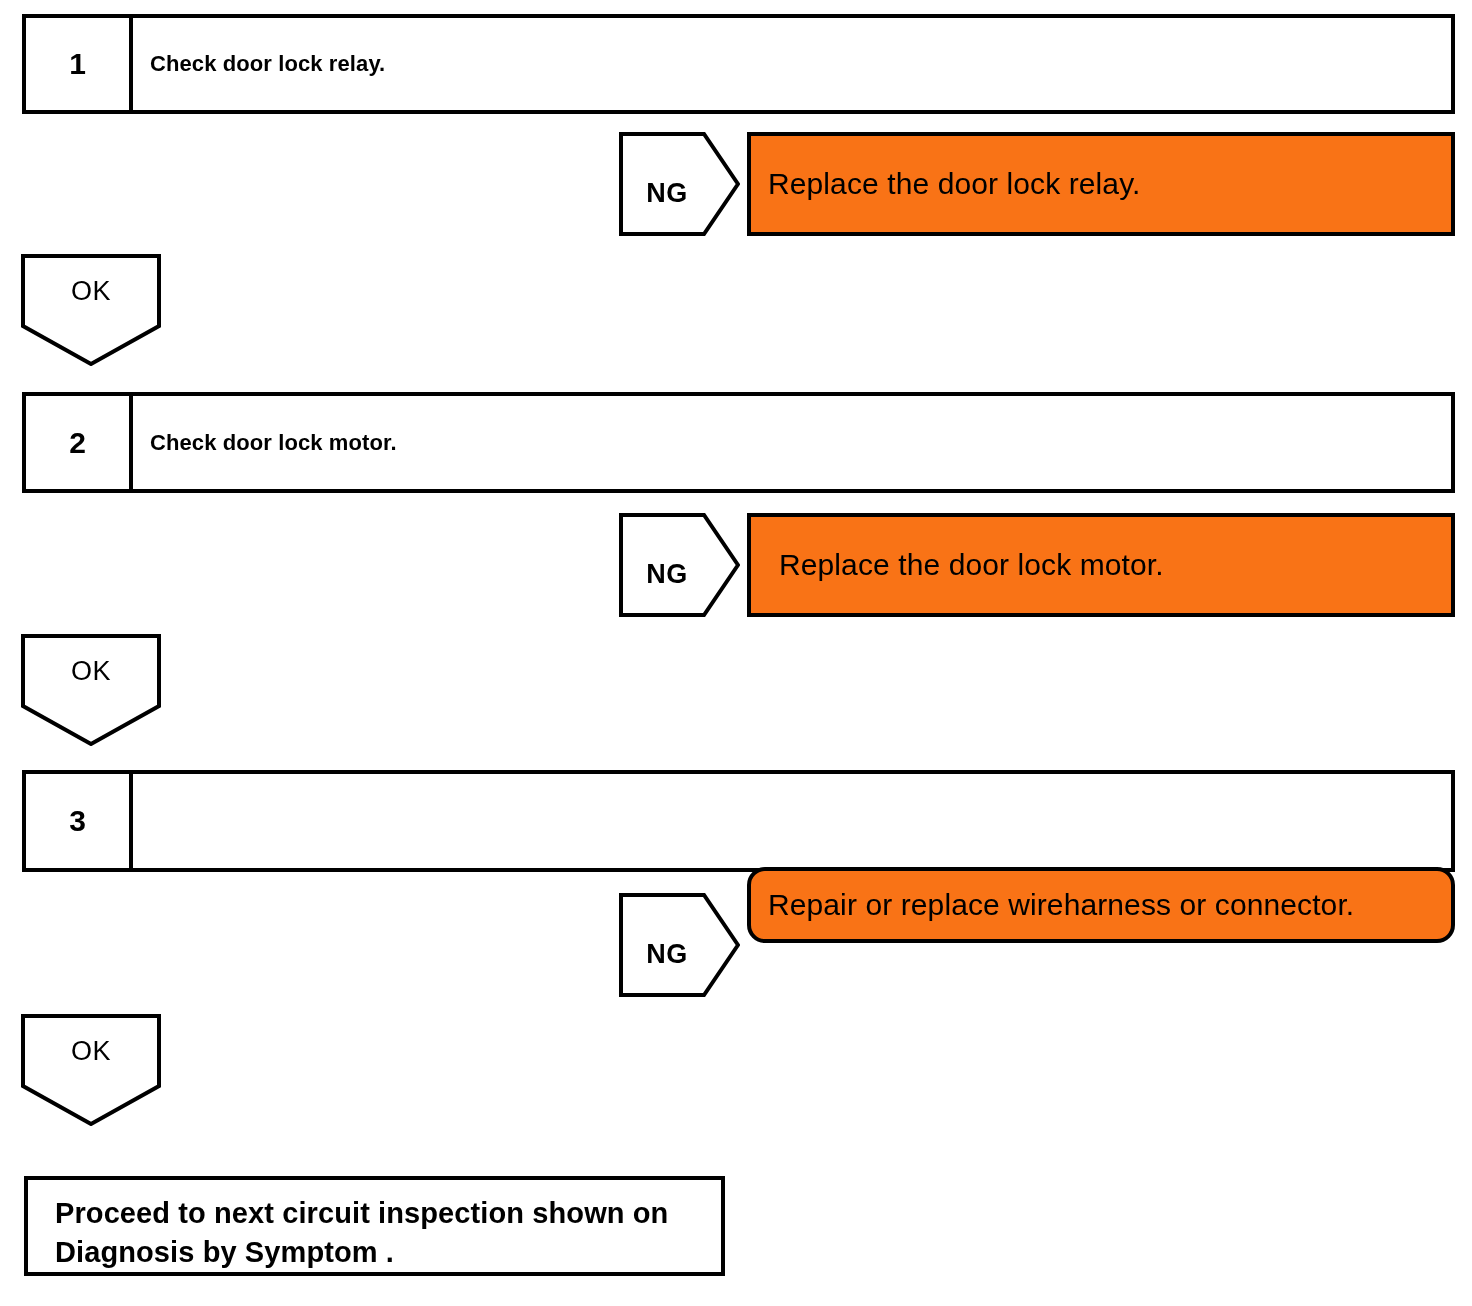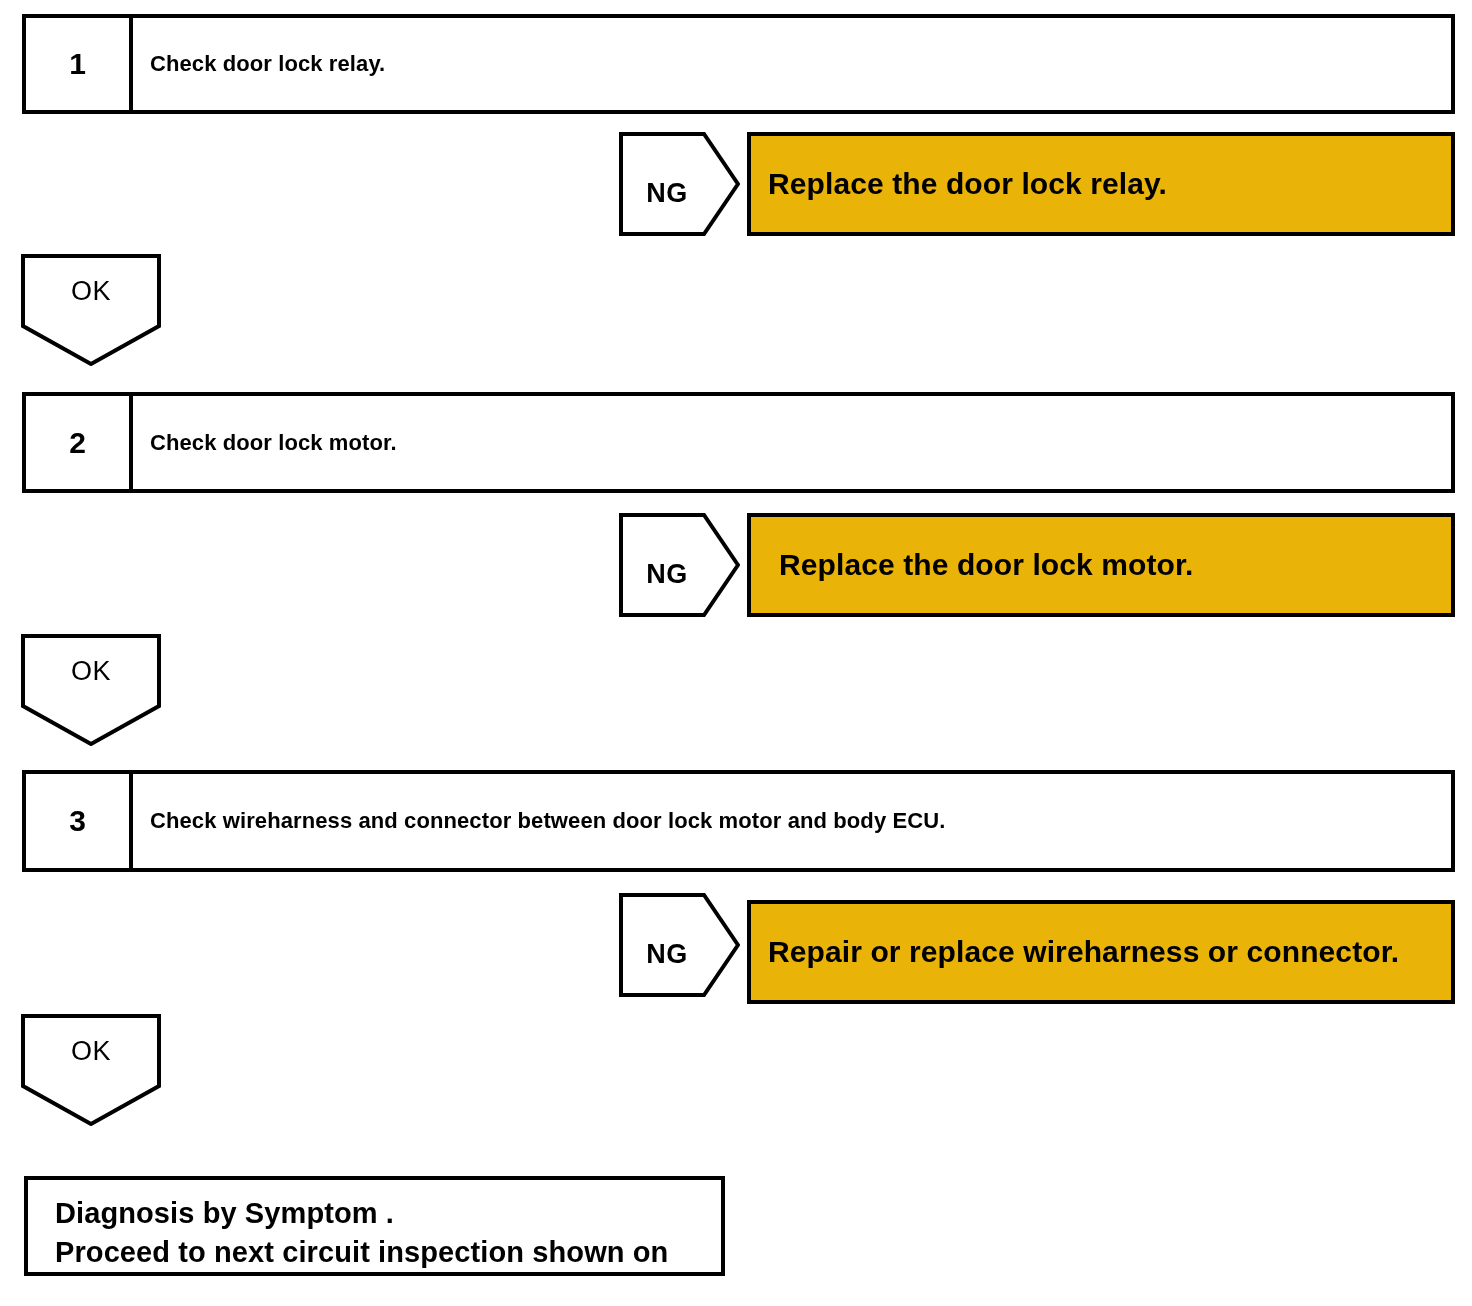--- a/index.html
+++ b/index.html
@@ -79,25 +79,25 @@
     color: #000000;
     letter-spacing: 0.5px;
     pointer-events: none;
   }
 
   
   .result-box {
     position: absolute;
     box-sizing: border-box;
     border: 4px solid #000000;
-    background: #eab308;
+    background: #f97316;
     display: flex;
     align-items: center;
     padding-left: 17px;
-    font-weight: bold;
+    font-weight: normal;
     font-size: 30px;
     color: #000000;
     letter-spacing: 0.1px;
     white-space: nowrap;
   }
 
   
   .ok-shape {
     position: absolute;
     width: 140px;
@@ -182,36 +182,35 @@
 
   <div class="ok-shape" style="left:21px; top:634px;">
     <svg viewBox="0 0 140 112" preserveAspectRatio="none" aria-hidden="true">
       <polygon points="2,2 138,2 138,72 70,110 2,72" fill="#ffffff" stroke="#000000" stroke-width="4" stroke-linejoin="miter"></polygon>
     </svg>
     <span class="ok-label">OK</span>
   </div>
 
   <div class="step-box" style="left:22px; top:770px; width:1433px; height:102px;">
     <div class="step-num">3</div>
-    <div class="step-text">Check wireharness and connector between door lock motor and body ECU.</div>
   </div>
 
   <div class="ng-shape" style="left:619px; top:893px;">
     <svg viewBox="0 0 121 104" preserveAspectRatio="none" aria-hidden="true">
       <polygon points="2,2 85,2 119,52 85,102 2,102" fill="#ffffff" stroke="#000000" stroke-width="4" stroke-linejoin="miter"></polygon>
     </svg>
     <span class="ng-label">NG</span>
   </div>
-  <div class="result-box" style="left:747px; top:900px; width:708px; height:104px;">Repair or replace wireharness or connector.</div>
+  <div class="result-box" style="left:747px; top:867px; width:708px; height:76px;border-radius:18px;">Repair or replace wireharness or connector.</div>
 
   <div class="ok-shape" style="left:21px; top:1014px;">
     <svg viewBox="0 0 140 112" preserveAspectRatio="none" aria-hidden="true">
       <polygon points="2,2 138,2 138,72 70,110 2,72" fill="#ffffff" stroke="#000000" stroke-width="4" stroke-linejoin="miter"></polygon>
     </svg>
     <span class="ok-label">OK</span>
   </div>
 
   <div class="final-box" style="left:24px; top:1176px; width:701px; height:100px;">
+    <span class="final-line">Proceed to next circuit inspection shown on</span>
     <span class="final-line">Diagnosis by Symptom .</span>
-    <span class="final-line">Proceed to next circuit inspection shown on</span>
   </div>
 
 </div>
 
 </body></html>

